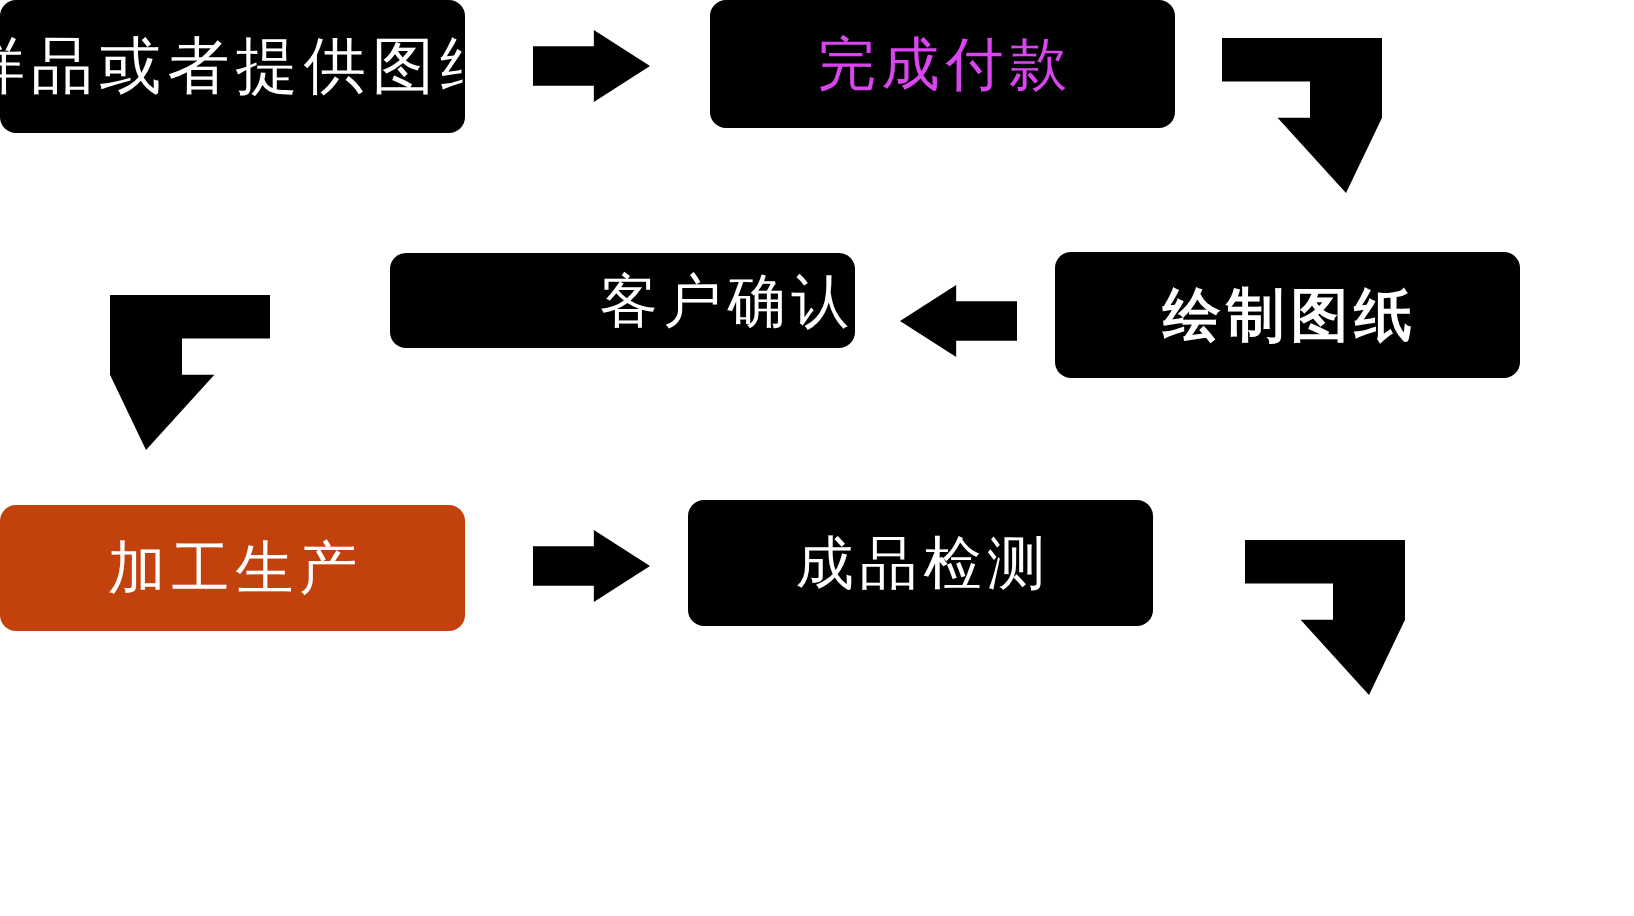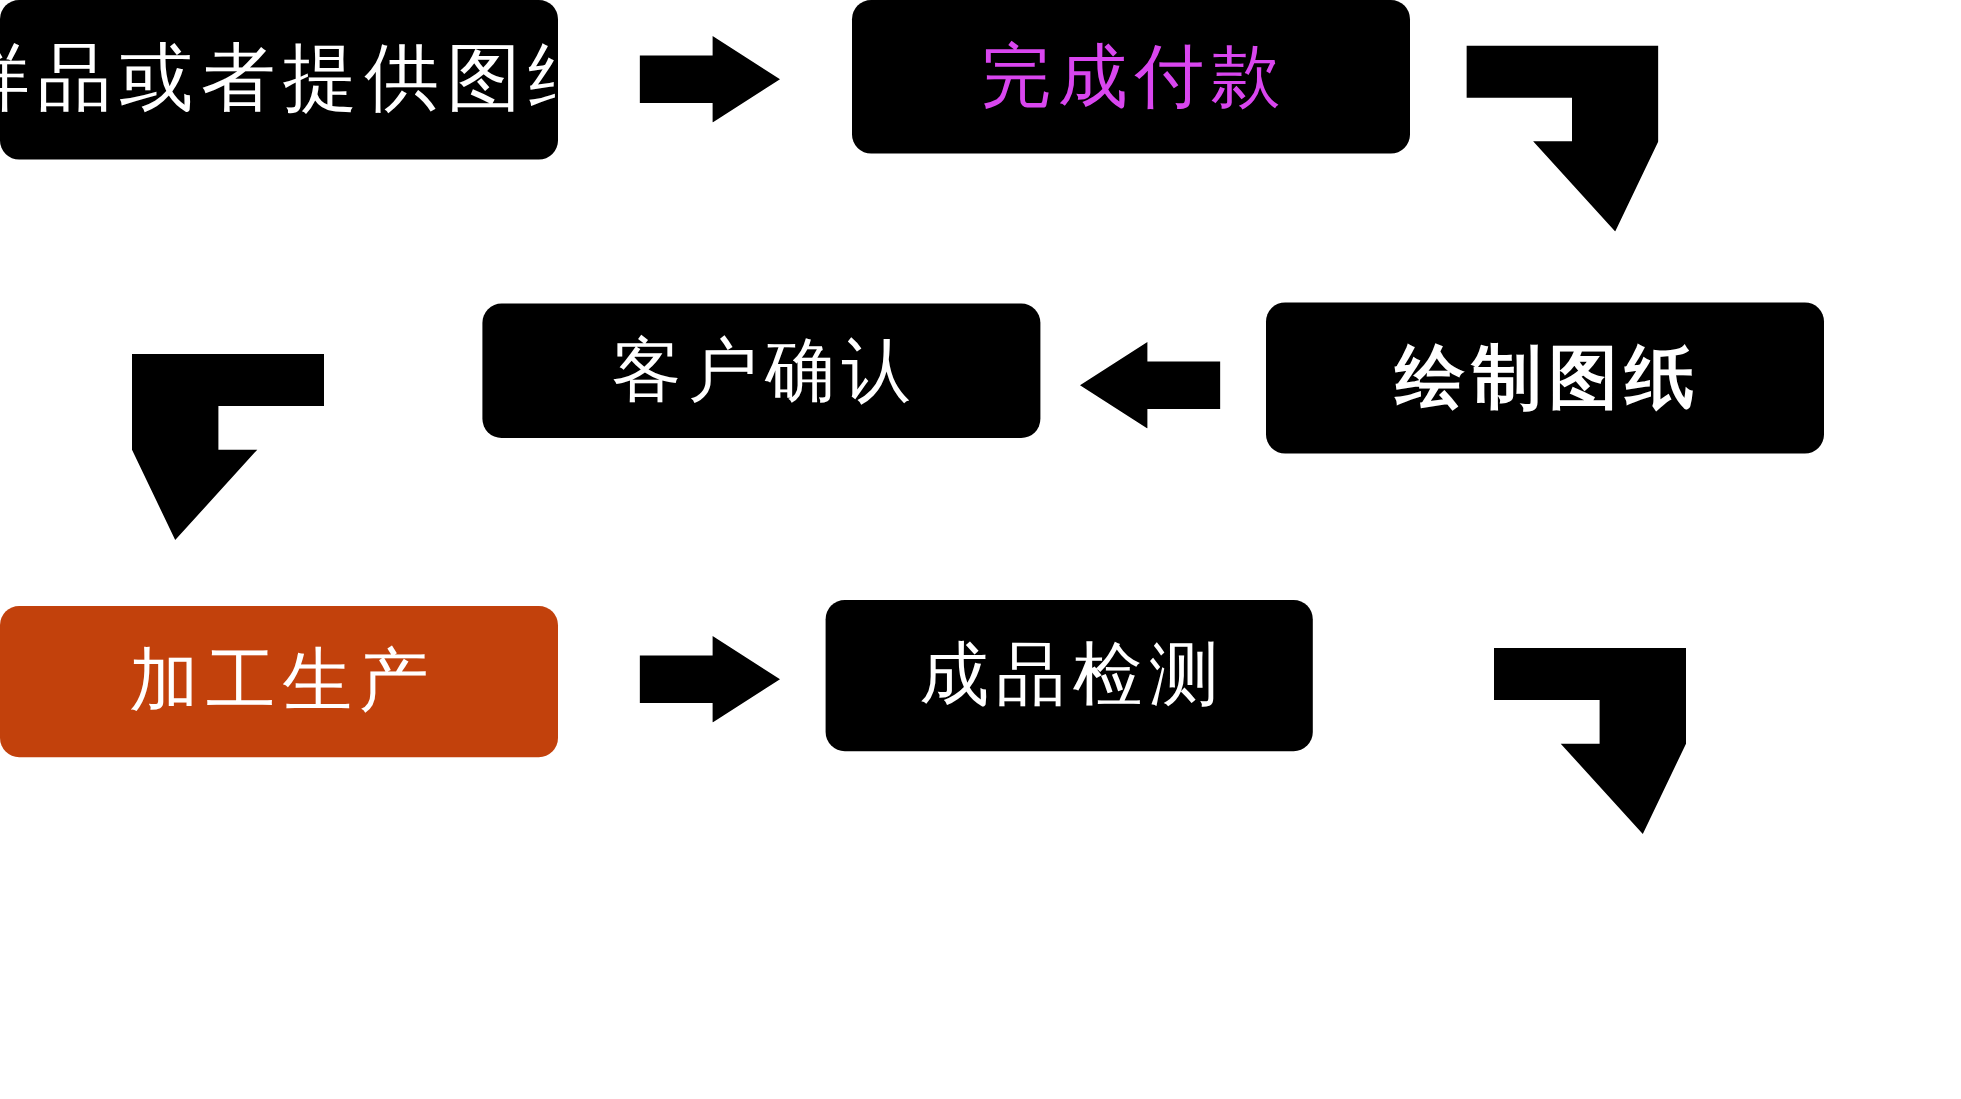--- a/index.html
+++ b/index.html
@@ -42,27 +42,27 @@
 <div id="canvas" style="background: rgb(255, 255, 255);">
     <div class="node" style="left: 0px; top: 0px; width: 465px; height: 133px; background: rgb(0, 0, 0); color: rgb(255, 255, 255); font-size: 62px;">
       <span>样品或者提供图纸</span>
     </div>
     <div class="node" style="left: 710px; top: 0px; width: 465px; height: 128px; background: rgb(0, 0, 0); color: #d946ef; font-size: 58px;">
       <span>完成付款</span>
     </div>
     <div class="node" style="left: 1055px; top: 252px; width: 465px; height: 126px; background: rgb(0, 0, 0); color: rgb(255, 255, 255); font-size: 58px; font-weight: bold;">
       <span>绘制图纸</span>
     </div>
-    <div class="node" style="left: 402px; top: 253px; width: 465px; height: 112px; background: rgb(0, 0, 0); color: rgb(255, 255, 255); font-size: 58px;">
+    <div class="node" style="left: 390px; top: 253px; width: 465px; height: 95px; background: rgb(0, 0, 0); color: rgb(255, 255, 255); font-size: 58px; justify-content: flex-end;">
       <span>客户确认</span>
     </div>
     <div class="node" style="left: 0px; top: 505px; width: 465px; height: 126px; background: #c2410c; color: rgb(255, 255, 255); font-size: 58px;">
       <span>加工生产</span>
     </div>
-    <div class="node" style="left: 688px; top: 500px; width: 406px; height: 126px; background: rgb(0, 0, 0); color: rgb(255, 255, 255); font-size: 58px;">
+    <div class="node" style="left: 688px; top: 500px; width: 465px; height: 126px; background: rgb(0, 0, 0); color: rgb(255, 255, 255); font-size: 58px;">
       <span>成品检测</span>
     </div>
     <div class="arrow" style="left: 533px; top: 30px; width: 117px; height: 72px;">
       <svg width="117" height="72" viewBox="0 0 117 72">
         <path d="M0,16.2 L60.84,16.2 L60.84,0 L117,36 L60.84,72 L60.84,55.800000000000004 L0,55.800000000000004 Z" fill="#000000"></path>
       </svg>
     </div>
     <div class="arrow" style="left: 1222px; top: 38px; width: 160px; height: 155px;">
       <svg width="160" height="155" viewBox="0 0 160 155">
         <path d="M0,0 L160,0 L160,79.76 L160,79.76 L124,155 L55.60000000000001,79.76 L88,79.76 L88,43.400000000000006 L0,43.400000000000006 Z" fill="#000000"></path>

